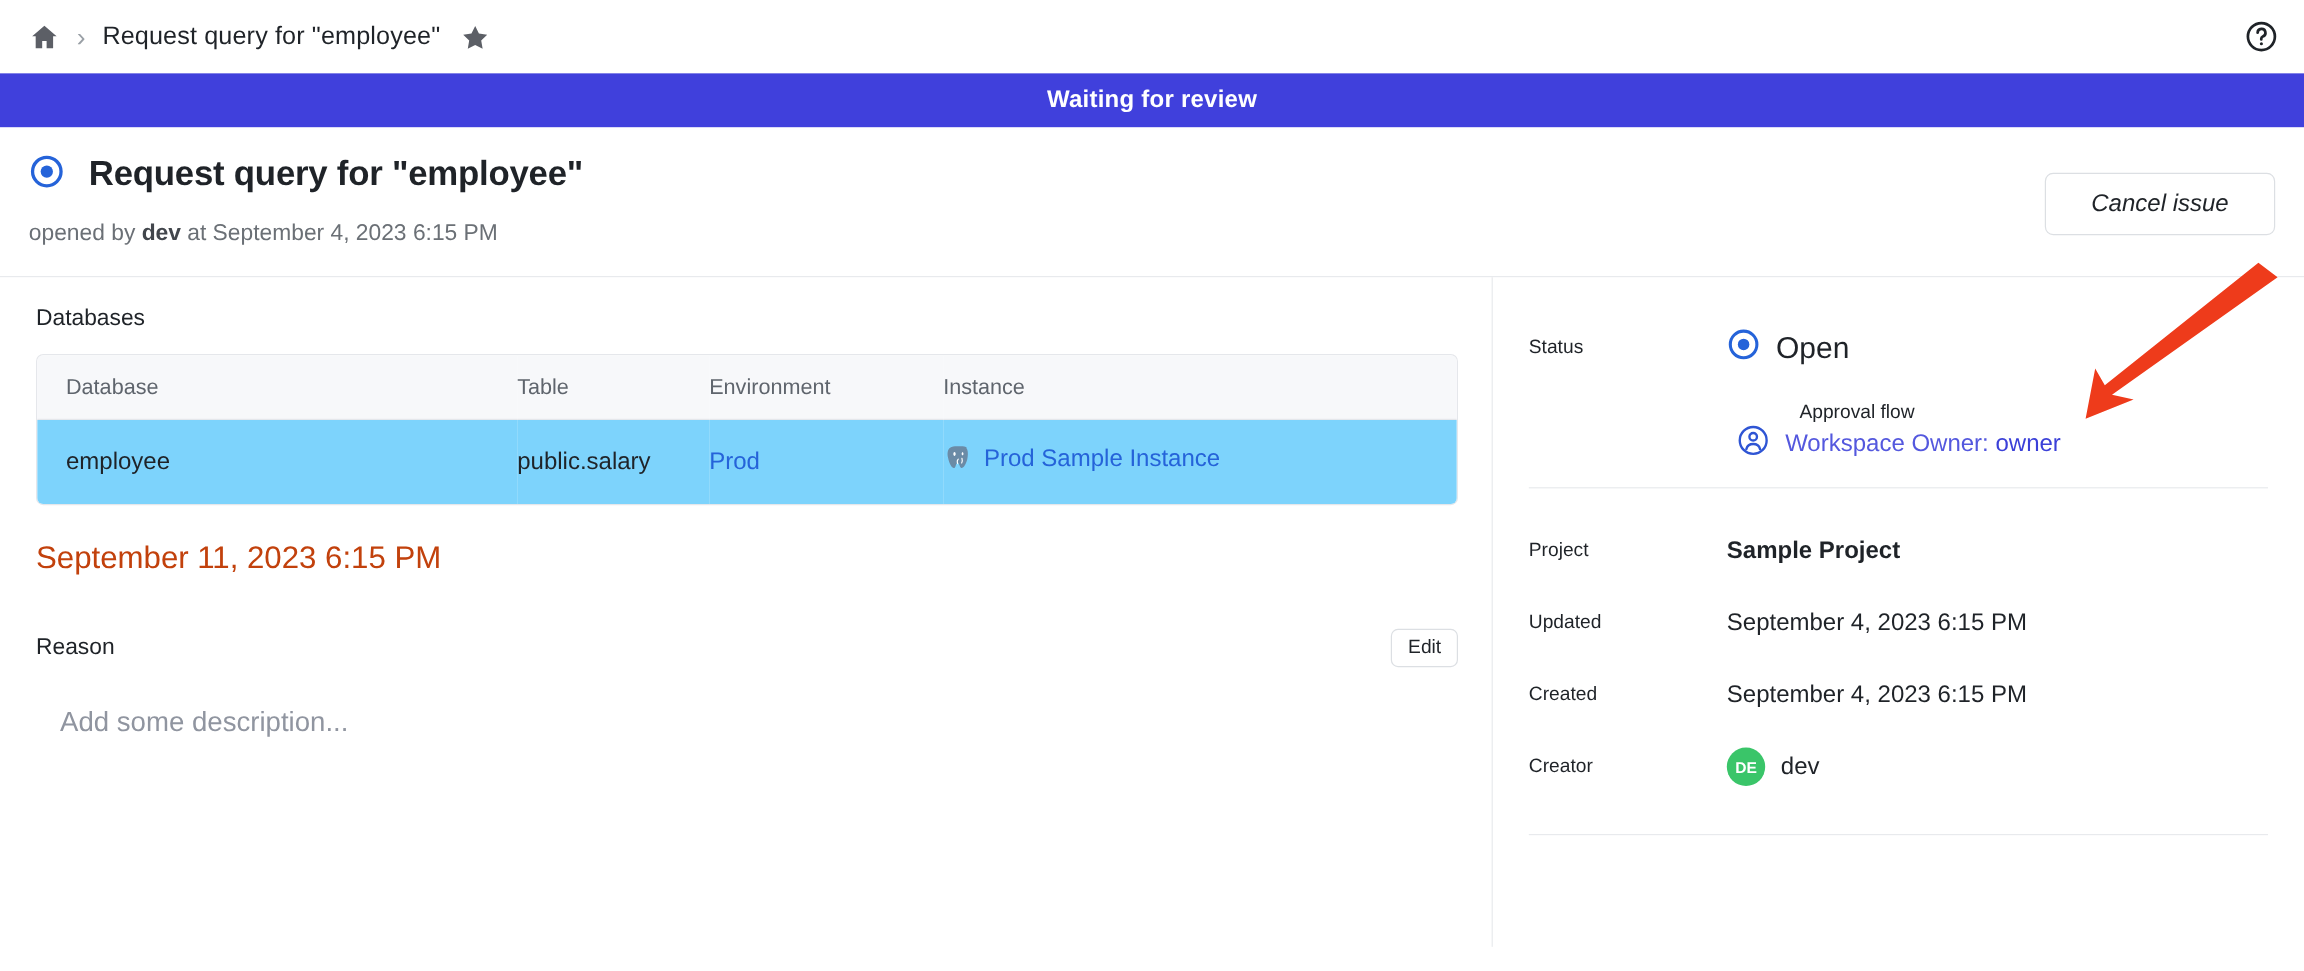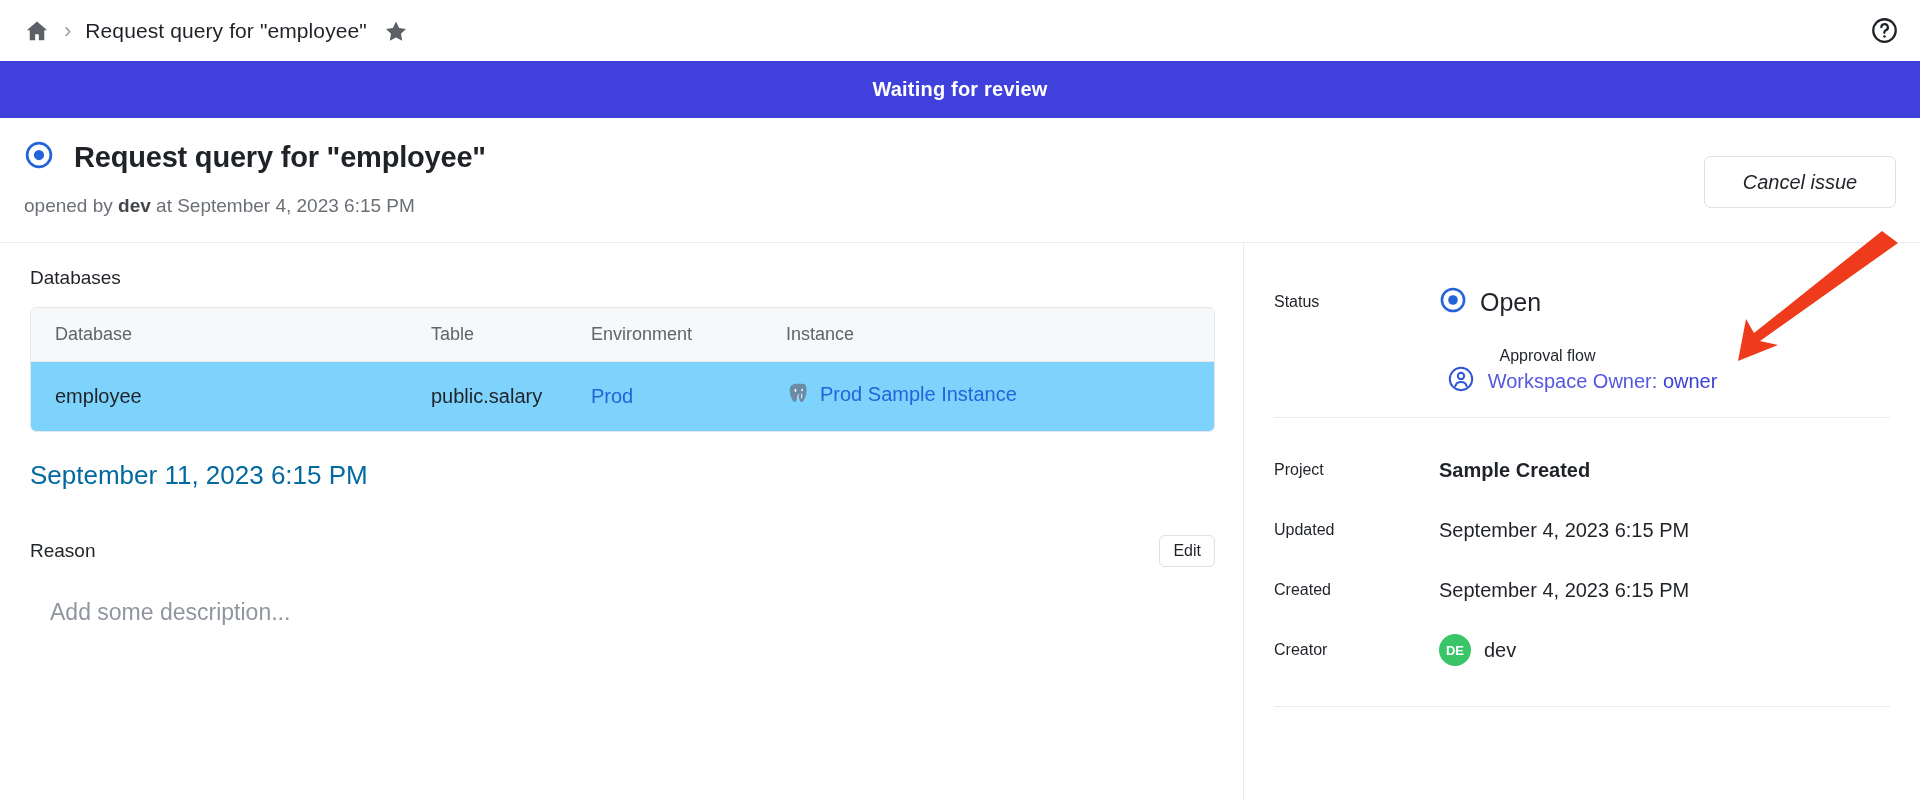--- a/index.html
+++ b/index.html
@@ -26,21 +26,21 @@
     font-size: 21px;
     color: #1f2328;
     letter-spacing: .1px;
     white-space: nowrap;
   }
   .star-icon { width: 24px; height: 24px; margin-left: 17px; color: #5c5f66; display: block; }
   .help-icon { position: absolute; right: 22px; top: 17px; width: 27px; height: 27px; color: #1f2328; }
 
   
   .banner {
-    height: 57px;
+    height: 45px;
     background: #4040dc;
     color: #ffffff;
     display: flex;
     align-items: center;
     justify-content: center;
     font-size: 20px;
     font-weight: bold;
     letter-spacing: .2px;
   }
 
@@ -116,21 +116,21 @@
   }
   .col-db   { width: 400px; padding-left: 24px !important; }
   .col-tb   { width: 160px; }
   .col-env  { width: 195px; }
   .col-inst { width: auto; }
   .link { color: #2563d9; text-decoration: none; cursor: pointer; }
   .pg-wrap { display: inline-flex; align-items: center; gap: 8px; }
   .pg-icon { width: 26px; height: 26px; display: block; }
 
   .expired-label { margin-top: 52px; font-size: 19px; color: #1f2328; }
-  .expired-value { margin-top: 28px; font-size: 26px; color: #0369a1; }
+  .expired-value { margin-top: 28px; font-size: 26px; color: #c2410c; }
 
   .reason-row {
     margin-top: 44px;
     display: flex;
     align-items: center;
     width: 1185px;
   }
   .reason-label { font-size: 19px; color: #1f2328; }
   .edit-btn {
     margin-left: auto;
@@ -294,21 +294,21 @@
         </span>
         <span class="approval-link"><span class="sub">Workspace Owner:</span>
           <span>owner</span></span>
       </div>
     </div>
 
     <hr class="hr">
 
     <div class="meta-row">
       <div class="meta-key">Project</div>
-      <div class="meta-val strong">Sample Created</div>
+      <div class="meta-val strong">Sample Project</div>
     </div>
 
     <div class="meta-row">
       <div class="meta-key">Updated</div>
       <div class="meta-val">September 4, 2023 6:15 PM</div>
     </div>
 
     <div class="meta-row">
       <div class="meta-key">Created</div>
       <div class="meta-val">September 4, 2023 6:15 PM</div>

